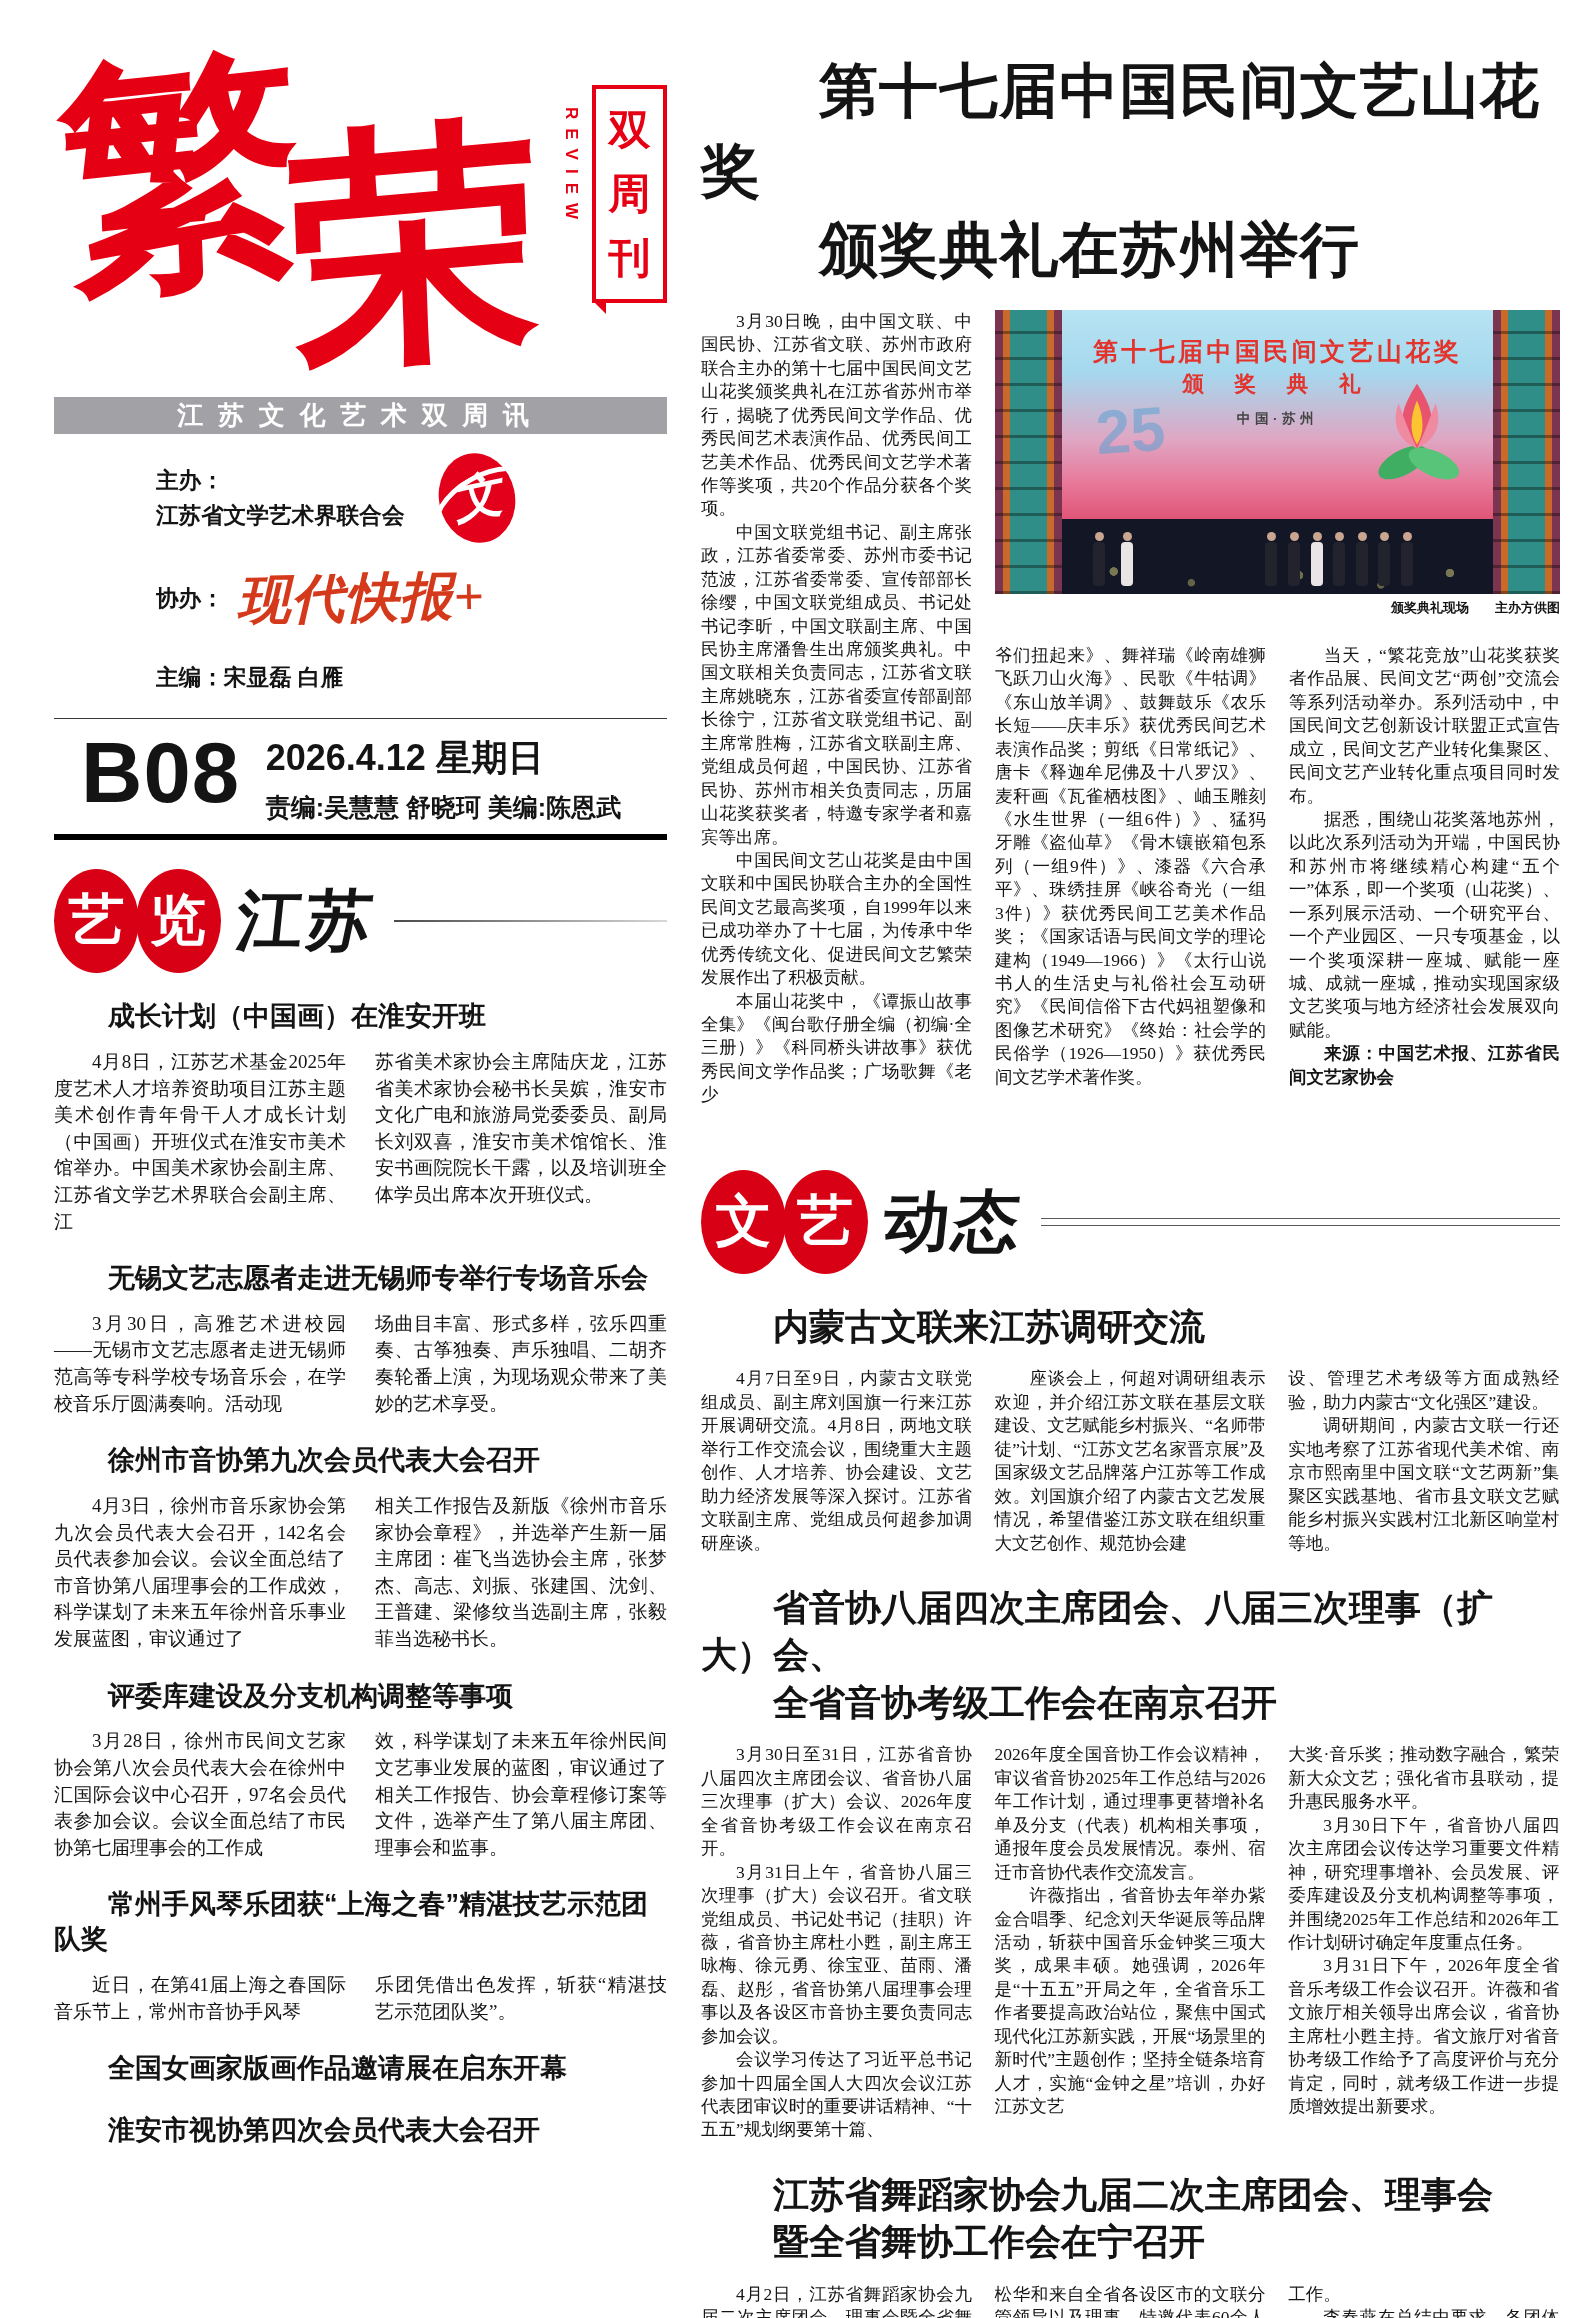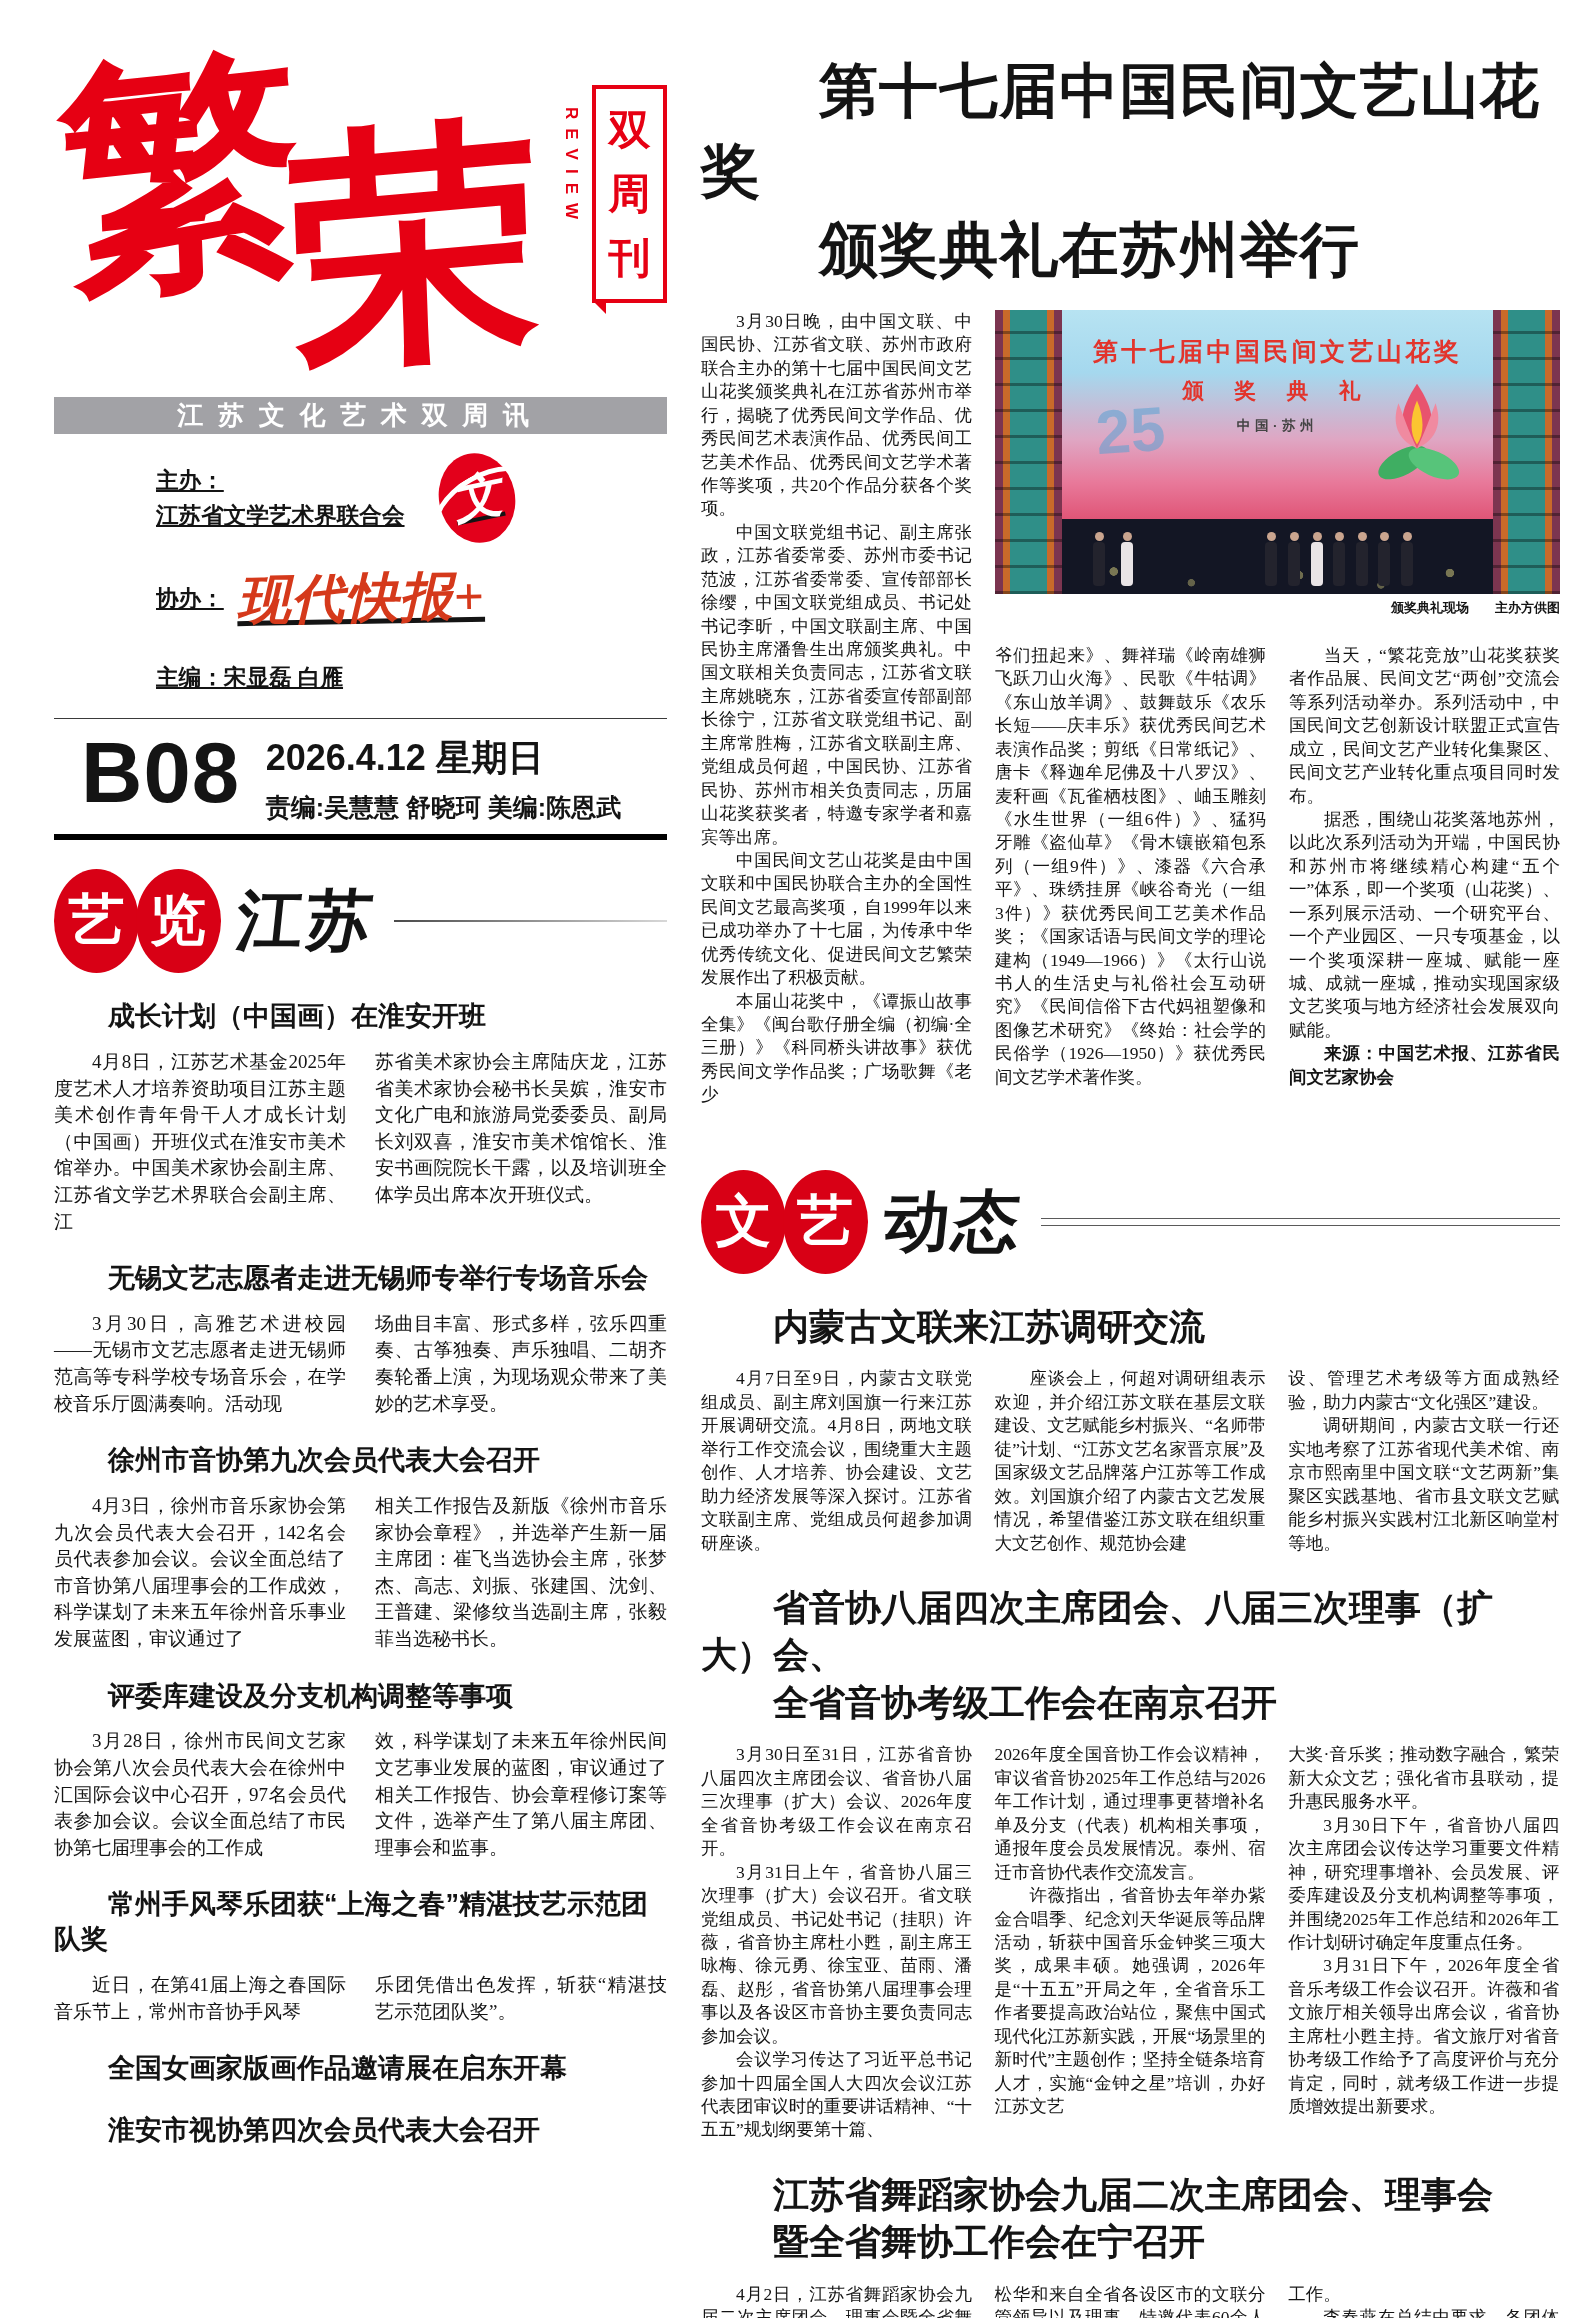--- a/index.html
+++ b/index.html
@@ -13,21 +13,21 @@
   .brand-c2{left:237px;top:34px;font-size:249px;transform:rotate(-5deg) skewX(-3deg);}
   .review-vert{position:absolute;right:86px;top:62px;writing-mode:vertical-rl;
        font-family:"Liberation Sans",sans-serif;font-weight:700;font-size:17px;letter-spacing:9px;color:#e60013;}
   .biweekly-box{position:absolute;right:0;top:40px;width:67px;height:192px;border:4px solid #e60013;
        display:flex;flex-direction:column;align-items:center;justify-content:space-around;padding:9px 0;}
   .biweekly-box::after{content:"";position:absolute;left:-4px;bottom:-14.7px;width:0;height:0;
        border-style:solid;border-width:14.7px 0 0 14.7px;border-color:#e60013 transparent transparent transparent;}
   .biweekly-ch{color:#e60013;font-size:42px;font-weight:900;line-height:1;}
   .gray-banner{height:37px;background:#a2a2a6;color:#fff;display:flex;align-items:center;justify-content:center;
        font-family:"Liberation Sans",sans-serif;font-weight:700;font-size:26px;letter-spacing:14.7px;margin-top:5.6px;}
-  .org-block{padding-left:102px;margin-top:19px;font-family:"Liberation Sans",sans-serif;text-decoration:underline;}
+  .org-block{padding-left:102px;margin-top:19px;font-family:"Liberation Sans",sans-serif;}
   .org-row{display:flex;align-items:center;}
   .org-text{font-size:22.6px;font-weight:700;line-height:1.55;}
   .wenlian-logo{width:76px;height:90px;background:#e3001b;border-radius:50%;margin-left:34px;position:relative;
        transform:rotate(-12deg);display:flex;align-items:center;justify-content:center;}
   .wenlian-logo span{color:#fff;font-size:49px;font-weight:900;font-style:italic;font-family:"Liberation Serif",serif;}
   .wenlian-logo::before{content:"";position:absolute;left:-12.4px;top:21.5px;width:102px;height:54px;border-radius:50%;
        border:5.1px solid rgba(255,255,255,.92);border-color:#fff transparent transparent transparent;transform:rotate(-18deg);}
   .co-row{margin-top:20.3px;align-items:center;}
   .co-brand{margin-left:13.6px;font-size:53px;font-weight:900;font-style:italic;color:#d5391b;
        font-family:"Liberation Serif",serif;letter-spacing:1.1px;transform:rotate(-1deg);}
@@ -71,21 +71,21 @@
   .photo{position:absolute;left:294px;top:0;width:565px;height:284px;background:#191527;overflow:hidden;}
   .ph-lattice{position:absolute;top:0;bottom:0;width:67px;
        background:linear-gradient(90deg,#7c3550 0 8px,#c96a2a 8px 14.7px,#2f8f88 14.7px 52px,#c96a2a 52px 59px,#7c3550 59px 67px),
        repeating-linear-gradient(0deg,rgba(0,0,0,.35) 0 3.4px,transparent 3.4px 26px);background-blend-mode:multiply;}
   .ph-lattice.left{left:0;}
   .ph-lattice.right{right:0;}
   .ph-screen{position:absolute;left:67px;right:67px;top:0;height:209px;
        background:linear-gradient(180deg,#b7e3f2 0%,#a5d8ee 30%,#dfa6c3 62%,#e87a9b 82%,#e05577 100%);
        text-align:center;}
   .ph-t1{margin-top:25px;color:#e2342c;font-size:25px;font-weight:900;font-family:"Liberation Sans",sans-serif;letter-spacing:3.4px;}
-  .ph-t2{margin-top:8px;color:#e2342c;font-size:21.5px;font-weight:900;font-family:"Liberation Sans",sans-serif;letter-spacing:12.4px;}
+  .ph-t2{margin-top:1px;color:#e2342c;font-size:21.5px;font-weight:900;font-family:"Liberation Sans",sans-serif;letter-spacing:12.4px;}
   .ph-t3{margin-top:12.4px;color:#444;font-size:13.6px;font-weight:700;font-family:"Liberation Sans",sans-serif;letter-spacing:4.5px;}
   .lotus{position:absolute;right:28px;top:68px;}
   .num25{position:absolute;left:34px;top:85px;font-size:62px;font-weight:900;color:rgba(90,160,210,.55);
        font-family:"Liberation Sans",sans-serif;transform:rotate(-4deg);}
   .ph-floor{position:absolute;left:67px;right:67px;bottom:0;top:209px;background:#131624;
        background-image:radial-gradient(circle at 12% 70%,rgba(222,214,130,.5) 0 4px,transparent 4.5px),
        radial-gradient(circle at 30% 85%,rgba(222,214,130,.4) 0 3.4px,transparent 4px),
        radial-gradient(circle at 55% 75%,rgba(222,214,130,.45) 0 4px,transparent 4.5px),
        radial-gradient(circle at 74% 88%,rgba(222,214,130,.4) 0 3.4px,transparent 4px),
        radial-gradient(circle at 90% 72%,rgba(222,214,130,.5) 0 4px,transparent 4.5px);}

